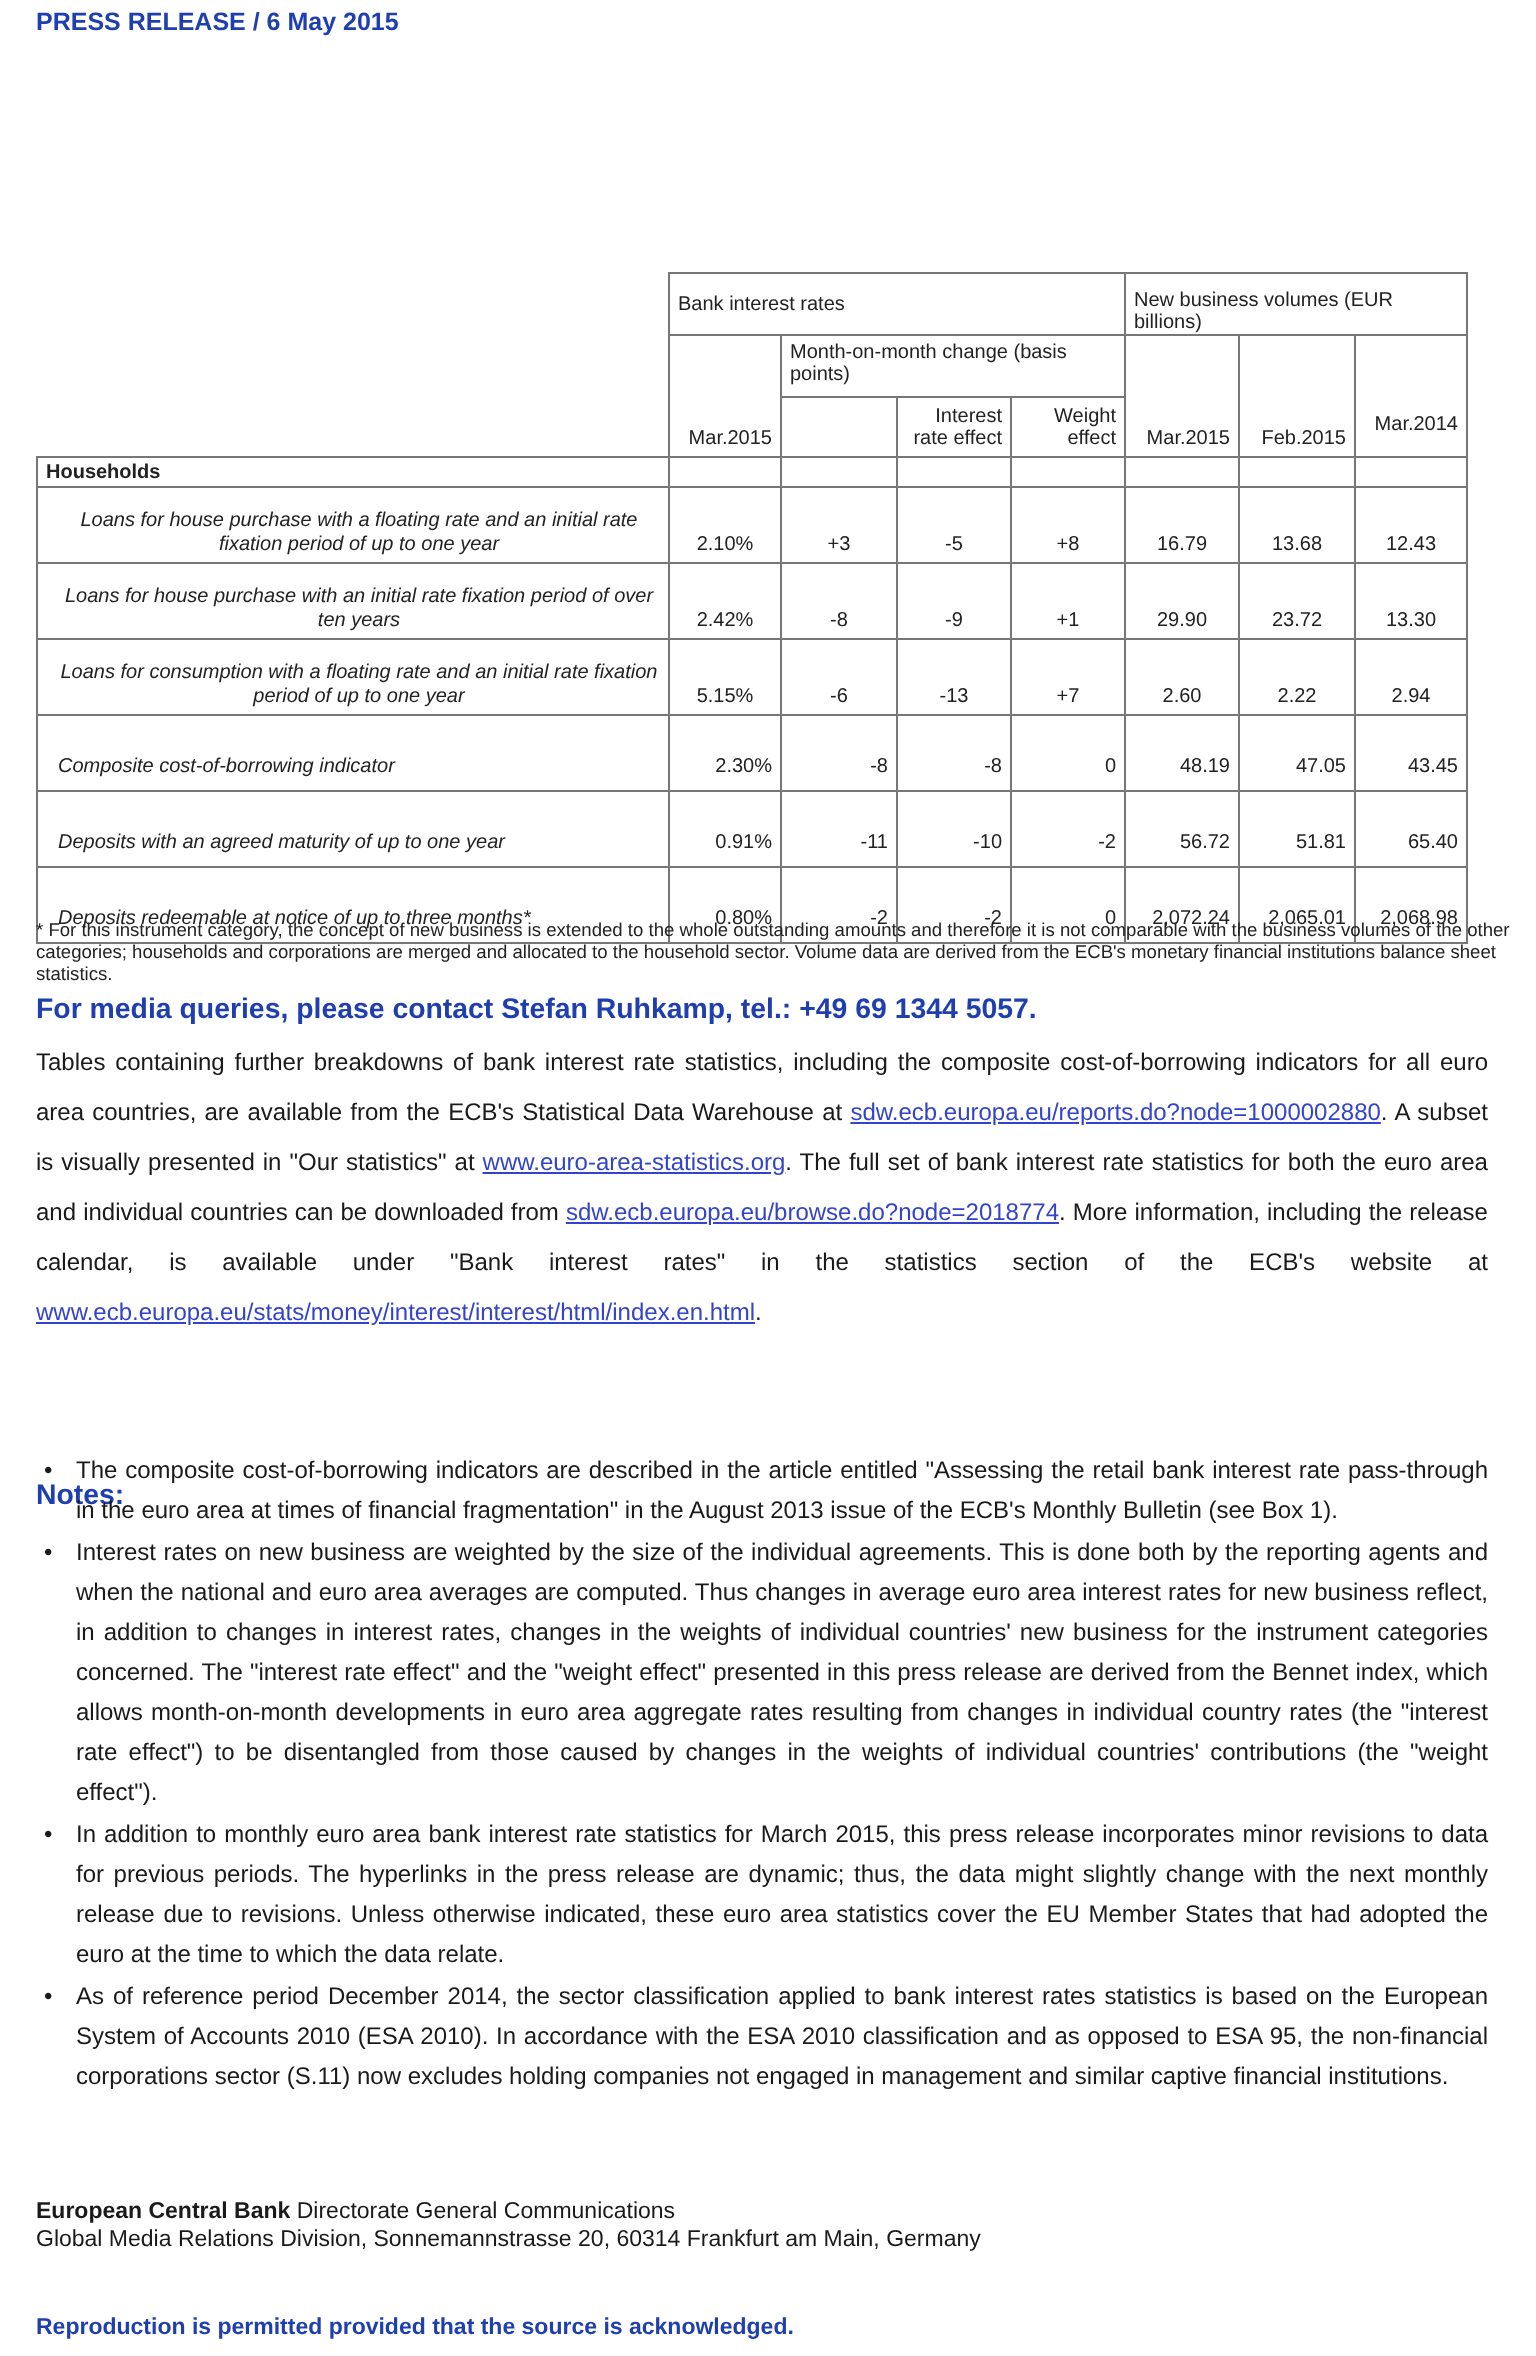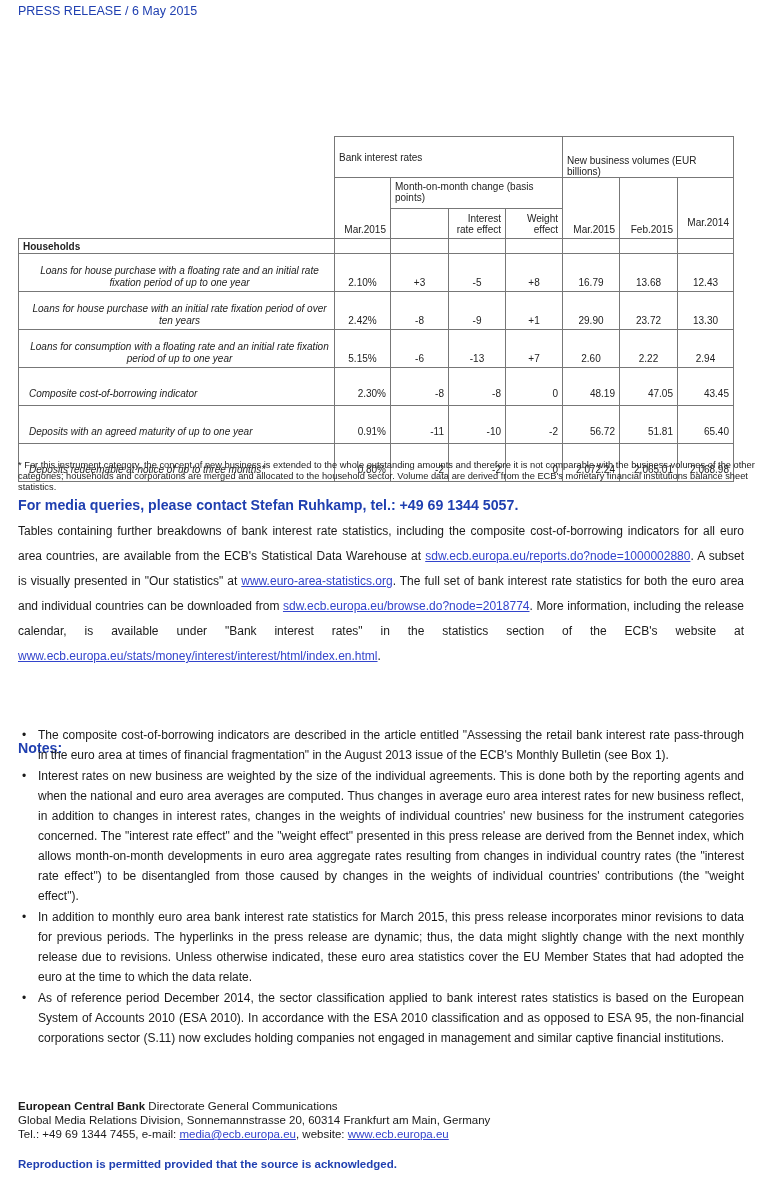--- a/index.html
+++ b/index.html
@@ -1,17 +1,17 @@
 <!DOCTYPE html>
 <html><head>
 <meta charset="utf-8">
 <style>
   html, body { margin: 0; padding: 0; background: #ffffff; }
   body { width: 768px; height: 1178px; position: relative; overflow: hidden; font-family: "Liberation Sans", sans-serif; color: #1a1a1a; }
-  .header { position: absolute; left: 18px; top: 4px; color: #1f3fb0; font-weight: normal; font-size: 12.5px; line-height: 14px; }
+  .header { position: absolute; left: 18px; top: 4px; color: #1f3fb0; font-weight: bold; font-size: 12.5px; line-height: 14px; }
   .table-wrap { position: absolute; left: 18px; top: 136px; width: 744px; }
   table.rates { border-collapse: collapse; font-size: 10px; color: #222; table-layout: fixed; }
   table.rates td, table.rates th { border: 1px solid #777; padding: 0 4px; }
   table.rates th { font-weight: normal; }
   .nob { border: none !important; }
   .bold { font-weight: bold; }
   .right { text-align: right; }
   .left { text-align: left; }
   .label-cell { font-style: italic; padding-left: 10px !important; line-height: 11.5px; }
   .row-tall td { height: 34px; vertical-align: bottom; padding-bottom: 3px !important; text-align: center; }
@@ -44,21 +44,21 @@
         <col style="width:57px">
         <col style="width:57px">
         <col style="width:57px">
         <col style="width:58px">
         <col style="width:56px">
     </colgroup>
     <tbody>
         <tr style="height:28px">
       <td class="nob"></td>
       <th class="left bold" colspan="4" style="vertical-align:middle">Bank interest rates</th>
-      <th class="left bold" colspan="3" style="line-height:11px; padding-top:18px;">New business volumes (EUR billions)</th>
+      <th class="left bold" colspan="3" style="line-height:11px; padding-top:8px;">New business volumes (EUR billions)</th>
     </tr>
     <tr style="height:31px">
       <td class="nob"></td>
       <th rowspan="2" class="right bold" style="vertical-align:bottom; padding-bottom:3px;">Mar.2015</th>
       <th colspan="3" class="left" style="vertical-align:top; line-height:11px; padding-top:3px; border-bottom:1px solid #777;">Month-on-month change (basis points)</th>
       <th rowspan="2" class="right bold" style="vertical-align:bottom; padding-bottom:3px;">Mar.2015</th>
       <th rowspan="2" class="right" style="vertical-align:bottom; padding-bottom:3px;">Feb.2015</th>
       <th rowspan="2" class="right" style="vertical-align:bottom; padding-bottom:10px;">Mar.2014</th>
     </tr>
     <tr style="height:30px">
@@ -153,16 +153,15 @@
 <ul class="notes">
   <li><span class="bullet">•</span><span>The composite cost-of-borrowing indicators are described in the article entitled "Assessing the retail bank interest rate pass-through in the euro area at times of financial fragmentation" in the August 2013 issue of the ECB's Monthly Bulletin (see Box 1).</span></li>
   <li><span class="bullet">•</span><span>Interest rates on new business are weighted by the size of the individual agreements. This is done both by the reporting agents and when the national and euro area averages are computed. Thus changes in average euro area interest rates for new business reflect, in addition to changes in interest rates, changes in the weights of individual countries' new business for the instrument categories concerned. The "interest rate effect" and the "weight effect" presented in this press release are derived from the Bennet index, which allows month-on-month developments in euro area aggregate rates resulting from changes in individual country rates (the "interest rate effect") to be disentangled from those caused by changes in the weights of individual countries' contributions (the "weight effect").</span></li>
   <li><span class="bullet">•</span><span>In addition to monthly euro area bank interest rate statistics for March 2015, this press release incorporates minor revisions to data for previous periods. The hyperlinks in the press release are dynamic; thus, the data might slightly change with the next monthly release due to revisions. Unless otherwise indicated, these euro area statistics cover the EU Member States that had adopted the euro at the time to which the data relate.</span></li>
   <li><span class="bullet">•</span><span>As of reference period December 2014, the sector classification applied to bank interest rates statistics is based on the European System of Accounts 2010 (ESA 2010). In accordance with the ESA 2010 classification and as opposed to ESA 95, the non-financial corporations sector (S.11) now excludes holding companies not engaged in management and similar captive financial institutions.</span></li>
 </ul>
 
 <div class="contact">
   <div><b>European Central Bank</b><span> Directorate General Communications</span></div>
   <div>Global Media Relations Division, Sonnemannstrasse 20, 60314 Frankfurt am Main, Germany</div>
-  <div><span>Tel.: +49 69 1344 7455, e-mail: </span><a class="lnk">media@ecb.europa.eu</a><span>, website: </span><a class="lnk">www.ecb.europa.eu</a></div>
 </div>
 
 <div class="repro">Reproduction is permitted provided that the source is acknowledged.</div>
 
 </body></html>

